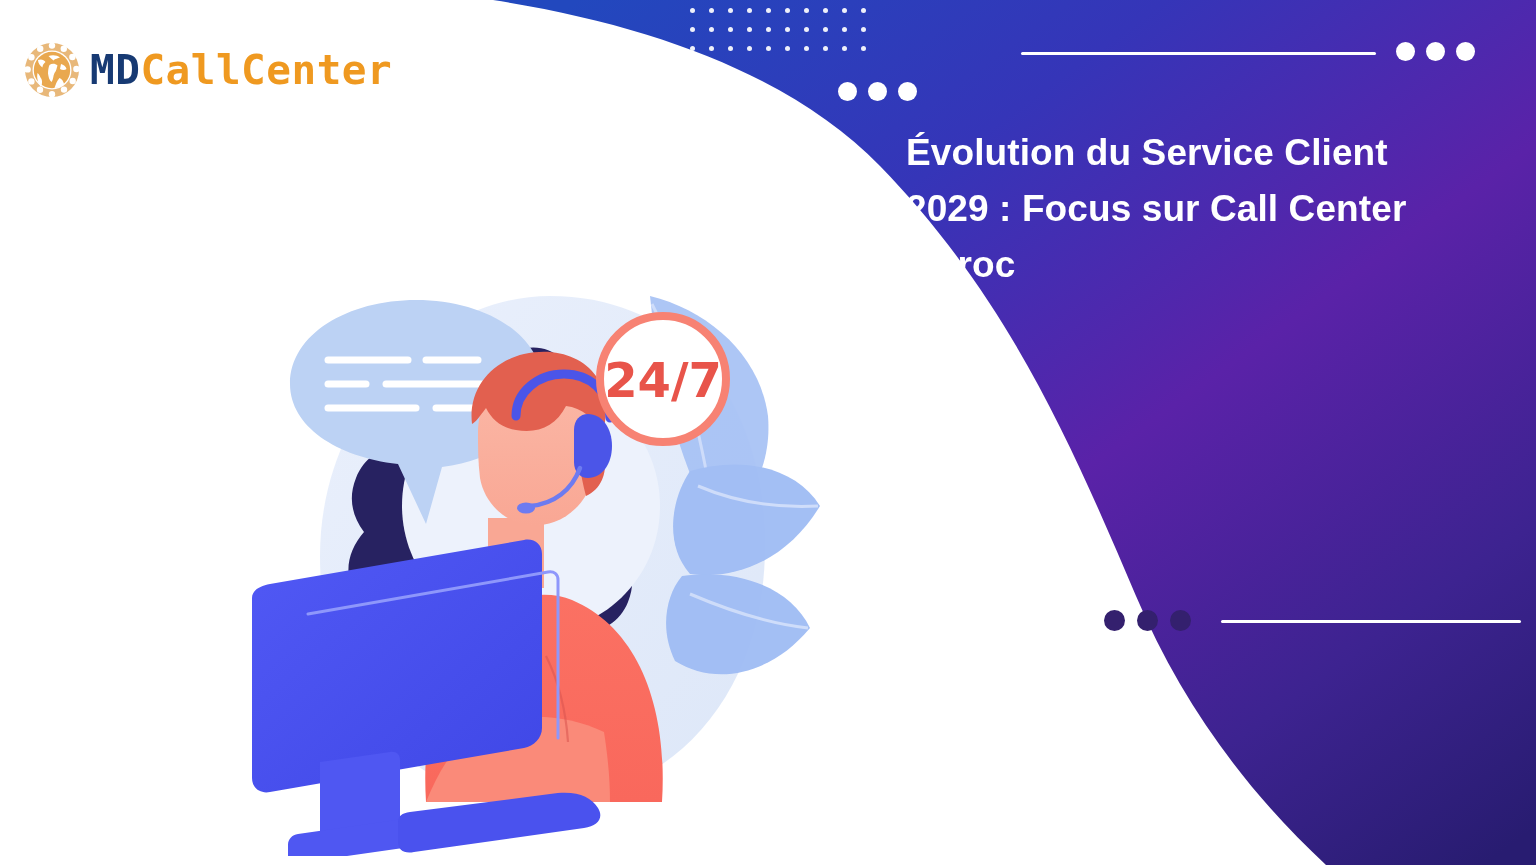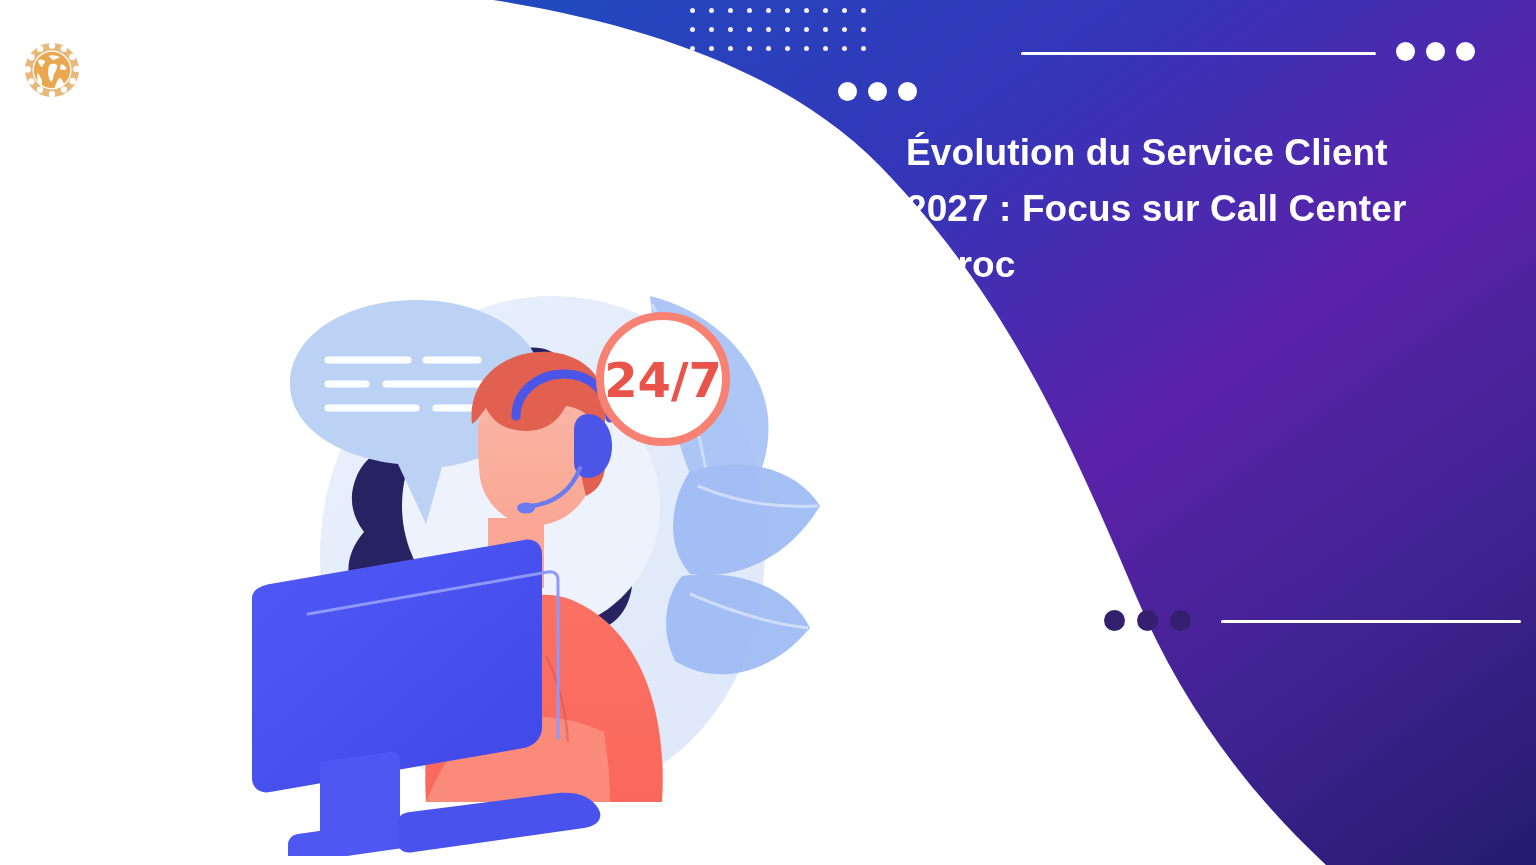--- a/index.html
+++ b/index.html
@@ -157,23 +157,26 @@
           <path d="M14 18 c3.5 -1.5 6 0 7.5 2 c-1.8 1.5 -3.2 3.5 -3 5.5 c-2.5 -1.5 -4.5 -4.5 -4.5 -7.5z"></path>
           <path d="M24.5 14 c4 -1.5 8.5 -1 11.5 1.5 c-2 1 -5 1 -6.5 3 c-2 -1.5 -3.5 -3 -5 -4.5z"></path>
           <path d="M25.5 23 c2.5 -2 6 -1.5 8 0.5 c-1 2.5 -1 5.5 -3 7.5 c-1.5 3 -1 6.5 -3 9
                    c-2.5 -2 -3 -5.5 -3.5 -8.5 c0 -3 0.5 -6.5 1.5 -8.5z"></path>
           <path d="M37 22 c2.5 0.5 5 2.5 5.5 5 c-2 1.5 -4.5 1 -6.5 0 c0.5 -1.8 0.5 -3.4 1 -5z"></path>
           <path d="M13.5 31 c2 1.5 2.5 4 4 6 c1 2.5 0.5 5.5 -0.5 8 c-3 -3.5 -4.5 -9 -3.5 -14z"></path>
           <path d="M35.5 36 c2.5 1 4 3.5 4.5 6 c-2.5 2.5 -6 4 -9.5 4 c1 -3.5 2.5 -7 5 -10z"></path>
         </g>
       </svg>
     </span>
-  </div>
-
-  <h1 id="headline">Évolution du Service Client 2027 : Focus sur Call Center Maroc</h1>
+    <span id="logo-text">
+      <span id="logo-md">MD</span><span id="logo-cc">CallCenter</span>
+    </span>
+  </div>
+
+  <h1 id="headline">Évolution du Service Client 2029 : Focus sur Call Center Maroc</h1>
 
   <div id="illustration">
     <svg viewBox="0 0 620 600" aria-hidden="true">
       <defs>
         <linearGradient id="gBack" x1="0" y1="0" x2="1" y2="1">
           <stop offset="0" stop-color="#eaf0fc"></stop>
             <stop offset="1" stop-color="#dde7f8"></stop>
         </linearGradient>
         <linearGradient id="gMon" x1="0" y1="0" x2="1" y2="1">
           <stop offset="0" stop-color="#5159f5"></stop>

